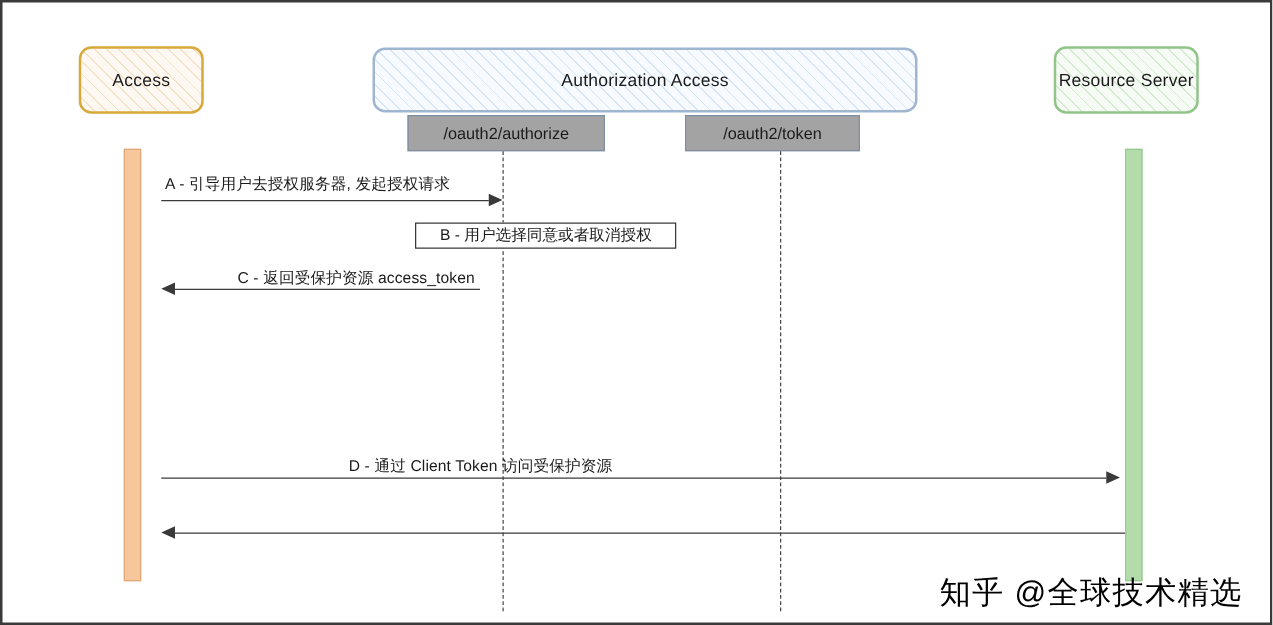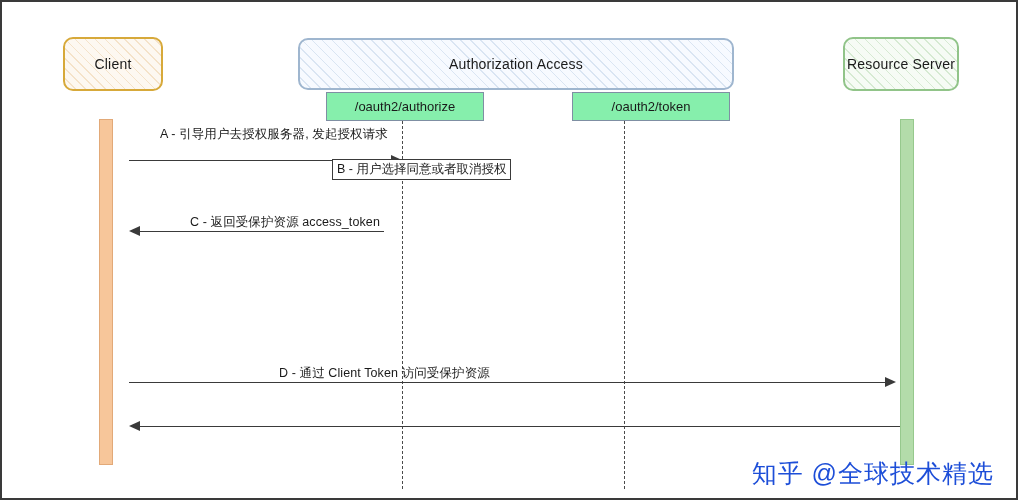--- a/index.html
+++ b/index.html
@@ -68,30 +68,30 @@
         rgba(255,255,255,0) 7px),
       #f6fbf5;
   }
 
   
   .endpoint {
     position: absolute;
     box-sizing: border-box;
     height: 29px;
     border: 1px solid #7f8fa3;
-    background: #86efac;
+    background: #a3a3a3;
     display: flex;
     align-items: center;
     justify-content: center;
     font-size: 13px;
     color: #1a1a1a;
     white-space: nowrap;
   }
   #endpoint-authorize { left: 324px; top: 90px; width: 158px; }
-  #endpoint-token     { left: 546px; top: 90px; width: 158px; margin-left: 24px; }
+  #endpoint-token     { left: 546px; top: 90px; width: 140px; }
 
   
   .lifeline-dashed {
     position: absolute;
     width: 0;
     border-left: 1px dashed #4a4a4a;
   }
   #lifeline-authorize { left: 400px; top: 119px; height: 368px; }
   #lifeline-token     { left: 622px; top: 119px; height: 368px; }
 
@@ -135,30 +135,30 @@
   }
   .arrow-left {
     border-top: 5px solid transparent;
     border-bottom: 5px solid transparent;
     border-right: 11px solid #3a3a3a;
   }
 
   
   #msg-a-line  { left: 127px; top: 158px; width: 262px; }
   #msg-a-head  { left: 389px; top: 153px; }
-  #msg-a-label { left: 130px; top: 124px; margin-left: 28px; }
+  #msg-a-label { left: 130px; top: 137px; }
 
   
   #msg-b-box {
     position: absolute;
-    left: 330px; top: 157px;
+    left: 330px; top: 176px;
     box-sizing: border-box;
     border: 1px solid #3a3a3a;
     background: #ffffff;
-    padding: 2px 4px;
+    padding: 2px 19px;
     font-size: 12.5px;
     color: #1a1a1a;
     white-space: nowrap;
     line-height: 15px;
   }
 
   
   #msg-c-line  { left: 137px; top: 229px; width: 245px; }
   #msg-c-head  { left: 127px; top: 224px; }
   #msg-c-label { left: 188px; top: 212px; }
@@ -172,33 +172,33 @@
   #msg-e-line  { left: 137px; top: 424px; width: 761px; }
   #msg-e-head  { left: 127px; top: 419px; }
   #msg-e-label { left: 633px; top: 408px; }
 
   
   #watermark {
     position: absolute;
     right: 22px;
     bottom: 8px;
     font-size: 25px;
-    color: #1d4ed8;
+    color: #000000;
     letter-spacing: 1px;
     white-space: nowrap;
     user-select: none;
   }
 </style>
 </head>
 <body>
 
 <div id="canvas">
 
   <div class="participant" id="client-box">
-    <span class="plabel">Client</span>
+    <span class="plabel">Access</span>
   </div>
 
   <div class="participant" id="authserver-box">
     <span class="plabel">Authorization Access</span>
   </div>
 
   <div class="participant" id="resourceserver-box">
     <span class="plabel">Resource Server</span>
   </div>
 

